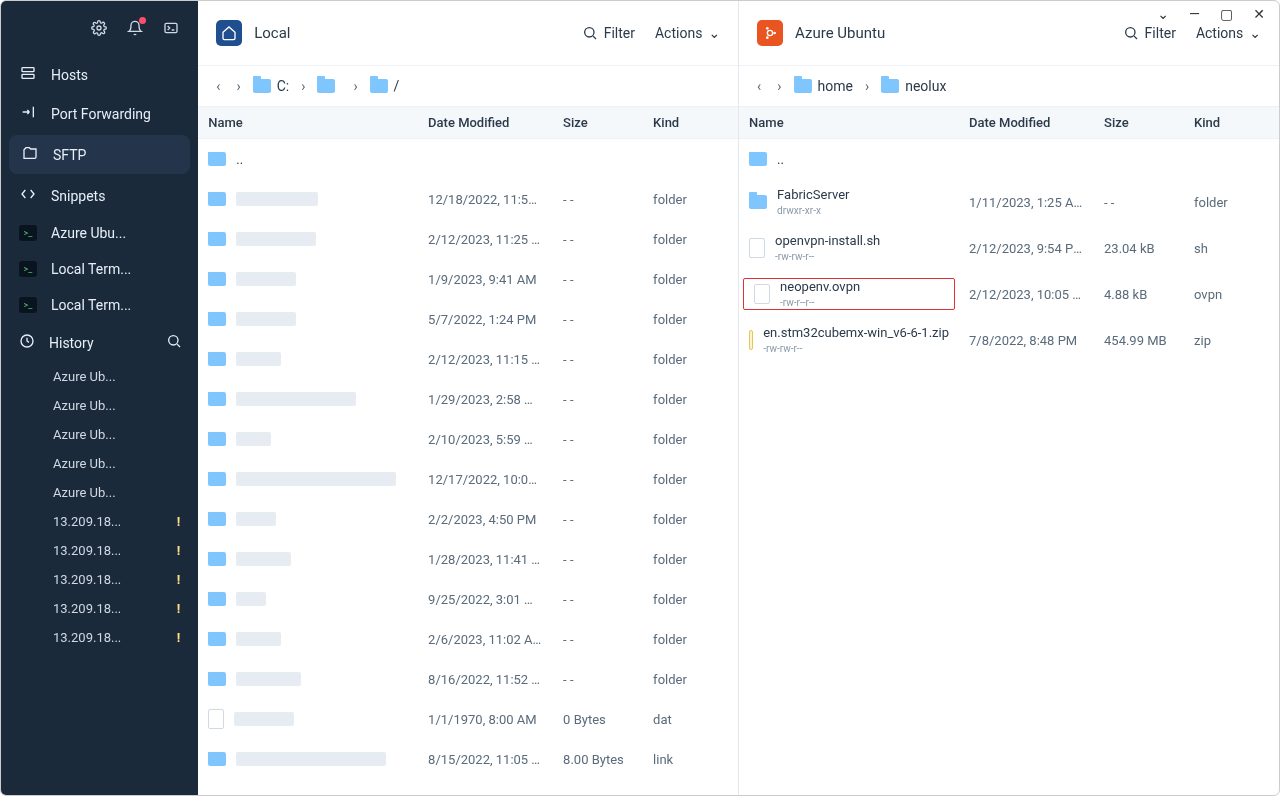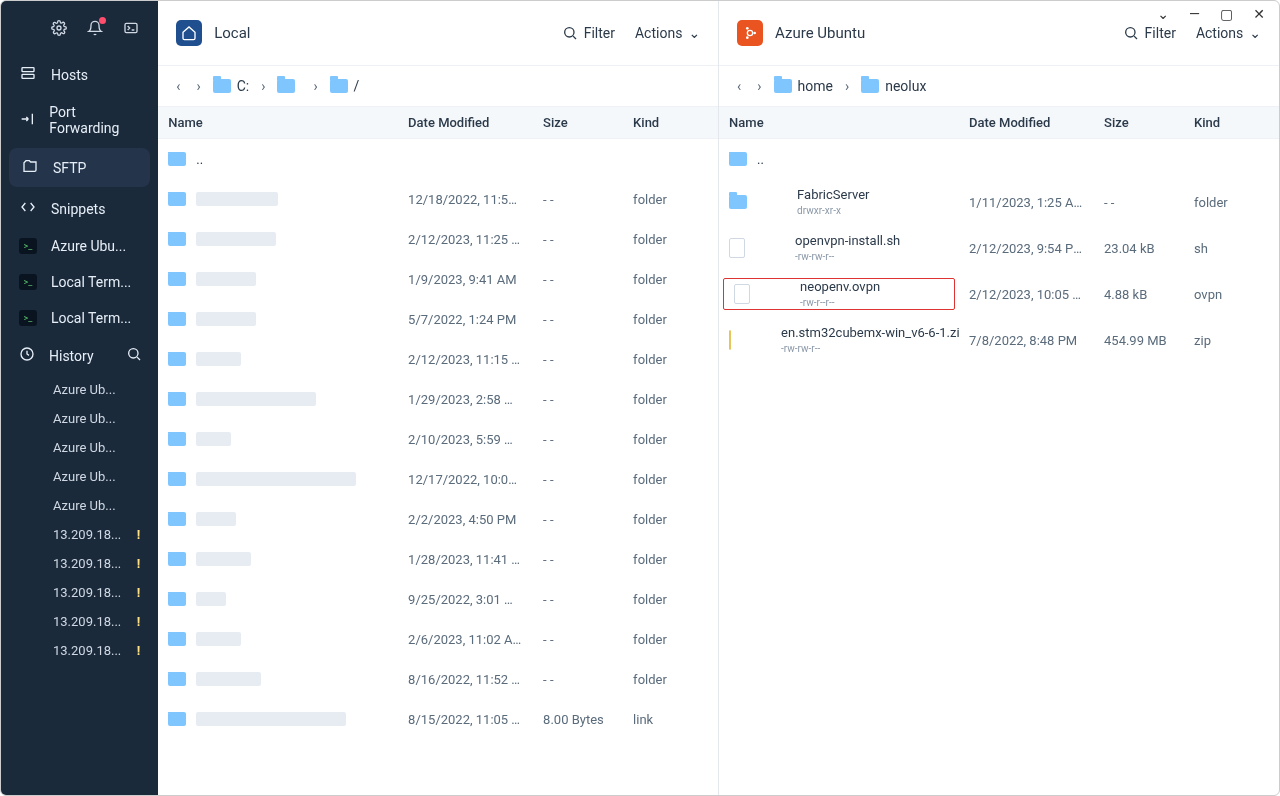--- a/index.html
+++ b/index.html
@@ -49,21 +49,21 @@
 
 .file-list { flex: 1; overflow: auto; }
 .row { display: flex; align-items: center; height: 40px; font-size: 13px; color: #2b3a4a; }
 .row.tall { height: 46px; }
 .row > div { padding: 0 10px; white-space: nowrap; overflow: hidden; text-overflow: ellipsis; }
 .name-cell { flex: 1; display: flex; align-items: center; gap: 10px; }
 .name-cell .blur { background: #e6ecf2; height: 14px; border-radius: 2px; }
 .file-icon { width: 16px; height: 20px; border: 1px solid #cfd8e3; border-radius: 2px; position: relative; }
 .file-icon.zip { background: #fff3cd; border-color: #e6c65a; }
 .perm { font-size: 10px; color: #8a98a8; margin-top: 2px; }
-.name-stack { display: flex; flex-direction: column; line-height: 1.2; margin-left: 40px; }
+.name-stack { display: flex; flex-direction: column; line-height: 1.2; }
 .highlight { border: 1px solid #d33; border-radius: 2px; padding: 2px 0; margin: 0 4px; }
 
 svg.ico { width: 16px; height: 16px; stroke: currentColor; fill: none; stroke-width: 2; }
 .muted { color: #5a6b7b; }
 </style>
 </head>
 <body>
 
 <div class="window">
   <div class="titlebar">
@@ -366,20 +366,29 @@
             <div class="name-cell c-name">
               <span class="folder-icon"></span>
               <span class="blur" style="width:65px"></span>
             </div>
             <div class="c-date muted">8/16/2022, 11:52 …</div>
             <div class="c-size muted">- -</div>
             <div class="c-kind muted">folder</div>
           </div>
           <div class="row">
             <div class="name-cell c-name">
+              <span class="file-icon"></span>
+              <span class="blur" style="width:60px"></span>
+            </div>
+            <div class="c-date muted">1/1/1970, 8:00 AM</div>
+            <div class="c-size muted">0 Bytes</div>
+            <div class="c-kind muted">dat</div>
+          </div>
+          <div class="row">
+            <div class="name-cell c-name">
               <span class="folder-icon"></span>
               <span class="blur" style="width:150px"></span>
             </div>
             <div class="c-date muted">8/15/2022, 11:05 …</div>
             <div class="c-size muted">8.00 Bytes</div>
             <div class="c-kind muted">link</div>
           </div>
         </div>
     </div>
 

